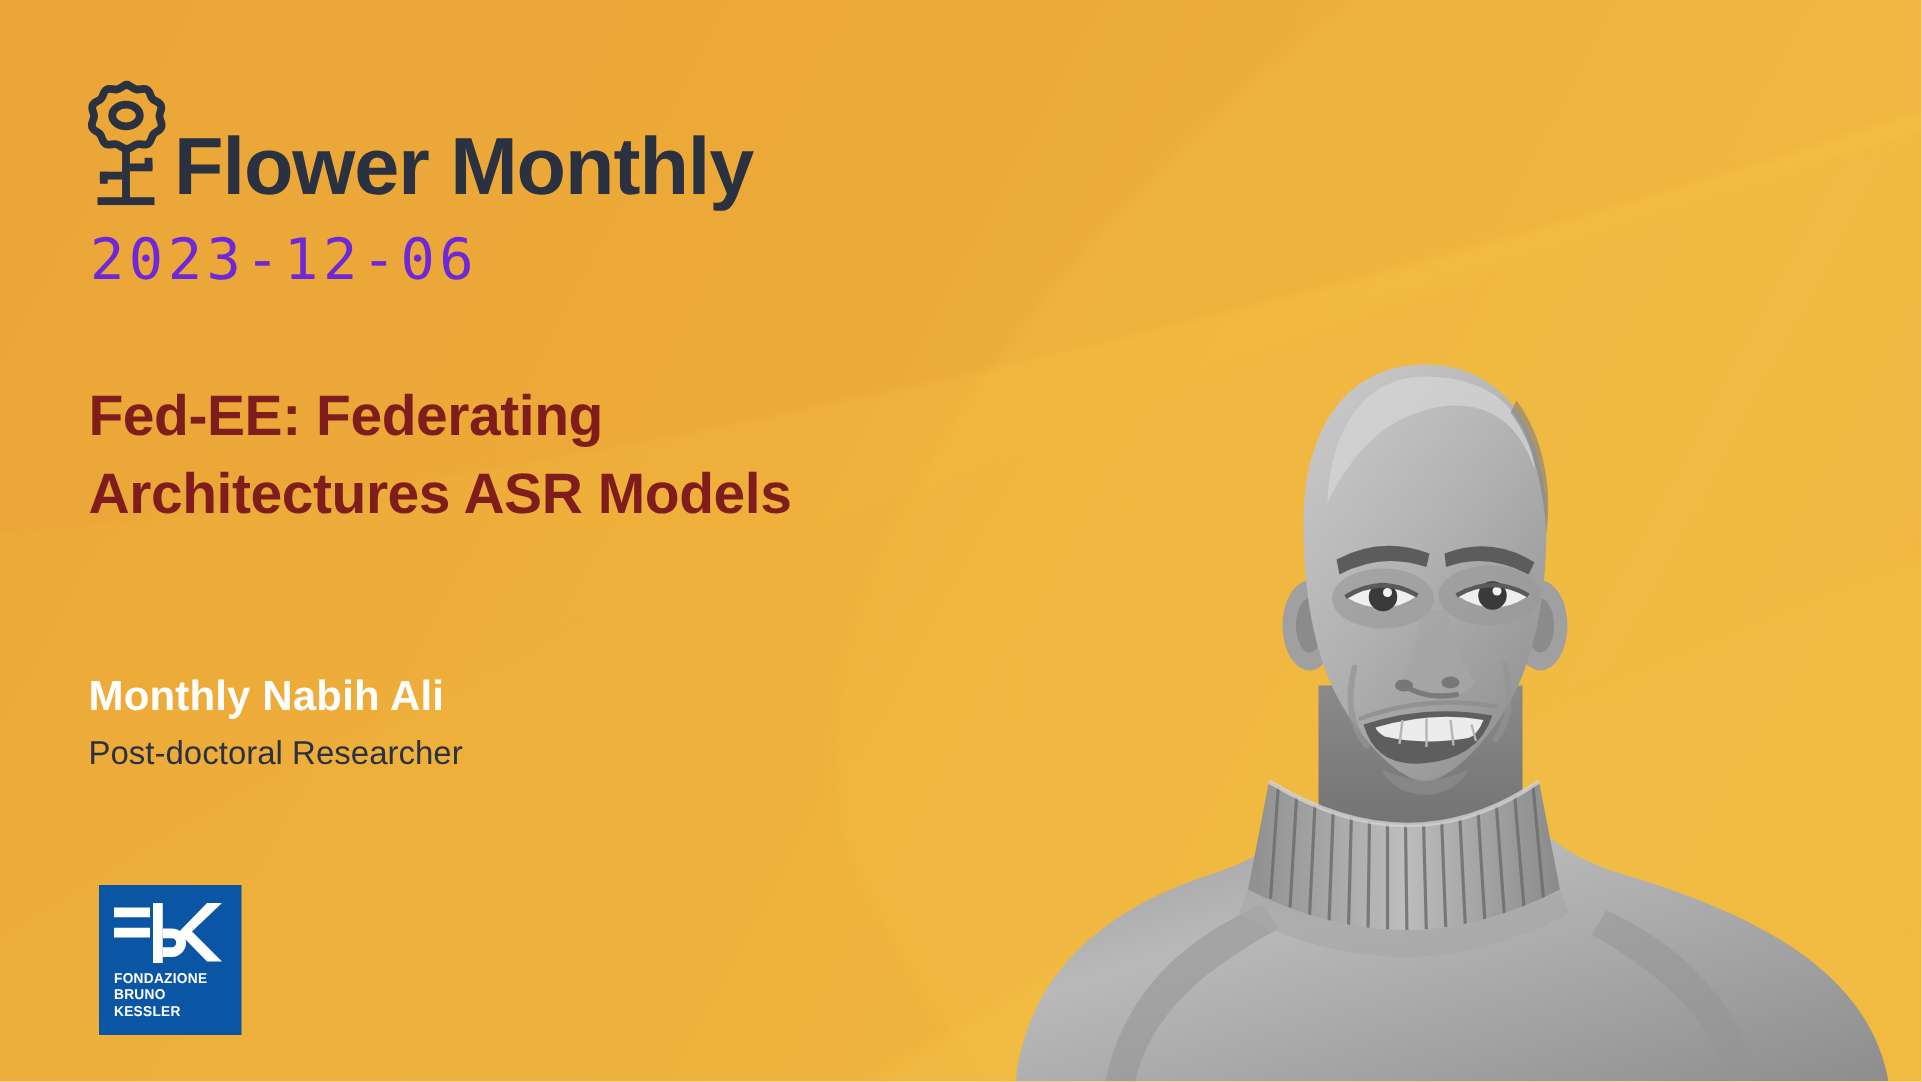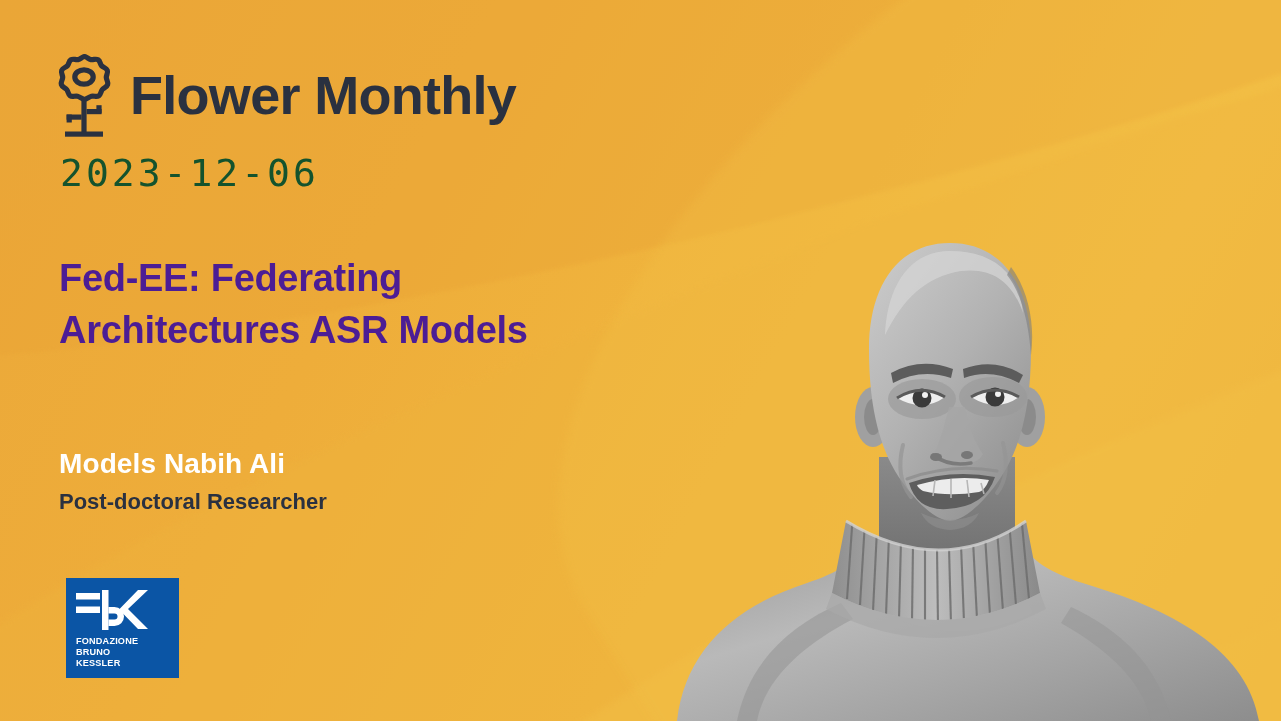--- a/index.html
+++ b/index.html
@@ -56,56 +56,55 @@
     background: rgba(243,192,69,0.30);
     filter: blur(4px);
   }
 
   
   .header-row {
     position: absolute;
     left: 52px;
     top: 52px;
     display: flex;
-    align-items: center;
-    gap: 14px;
+    align-items: flex-end;
   }
   .flower-mark { width: 64px; height: 86px; display:block; }
   .wordmark {
     font-size: 54px;
     font-weight: 700;
     color: #2A3140;
     letter-spacing: -0.7px;
     line-height: 1;
     white-space: nowrap;
   }
 
   
   .date-line {
     position: absolute;
     left: 60px;
     top: 154px;
     font-family: "DejaVu Sans Mono", "Liberation Mono", monospace;
     font-size: 38px;
     font-weight: 400;
-    color: #14532d;
+    color: #6d28d9;
     letter-spacing: 3px;
     line-height: 1;
     white-space: nowrap;
   }
 
   
   .talk-title {
     position: absolute;
     left: 59px;
     top: 252px;
     width: 720px;
     font-size: 38px;
     font-weight: 700;
-    color: #4c1d95;
+    color: #7f1d1d;
     line-height: 1.38;
     letter-spacing: -0.3px;
   }
   .talk-title .tl { display: block; }
 
   
   .speaker-name {
     position: absolute;
     left: 59px;
     top: 450px;
@@ -114,32 +113,32 @@
     color: #FFFFFF;
     letter-spacing: 0.1px;
     line-height: 1;
     white-space: nowrap;
   }
   .speaker-role {
     position: absolute;
     left: 59px;
     top: 491px;
     font-size: 22px;
-    font-weight: 700;
+    font-weight: 400;
     color: #2A3140;
     line-height: 1;
     white-space: nowrap;
   }
 
   
   .fbk-logo {
     position: absolute;
     left: 66px;
-    top: 578px;
-    width: 113px;
+    top: 590px;
+    width: 95px;
     height: 100px;
     background: #0B55A5;
   }
   .fbk-mark { position:absolute; left:10px; top:12px; width:74px; height:40px; display:block; }
   .fbk-text {
     position: absolute;
     left: 10px;
     top: 57px;
     width: 76px;
     color: #FFFFFF;
@@ -202,21 +201,21 @@
     <div class="wordmark">Flower Monthly</div>
   </div>
 
   <div class="date-line">2023-12-06</div>
 
   <div class="talk-title">
     <span class="tl">Fed-EE: Federating</span>
     <span class="tl">Architectures ASR Models</span>
   </div>
 
-  <div class="speaker-name">Models Nabih Ali</div>
+  <div class="speaker-name">Monthly Nabih Ali</div>
   <div class="speaker-role">Post-doctoral Researcher</div>
 
   <div class="fbk-logo">
     <span>
       <svg class="fbk-mark" viewBox="0 0 74 40" xmlns="http://www.w3.org/2000/svg" aria-hidden="true">
         <rect x="0" y="3" width="24" height="6.5" fill="#FFFFFF"></rect>
         <rect x="0" y="16.5" width="24" height="6.5" fill="#FFFFFF"></rect>
         <path d="M26 0 h6.5 v40 h-6.5 z" fill="#FFFFFF"></path>
         <path d="M32.5 17 h6 a9.5 9.5 0 0 1 0 19 h-6 v-6.5 h6 a3 3 0 0 0 0 -6 h-6 z" fill="#FFFFFF"></path>
         <path d="M72 0 L52 19 L72 39 L62 39 L44 20.5 L44 39 L44 0 L44 18.5 L62 0 Z" fill="#FFFFFF"></path>

